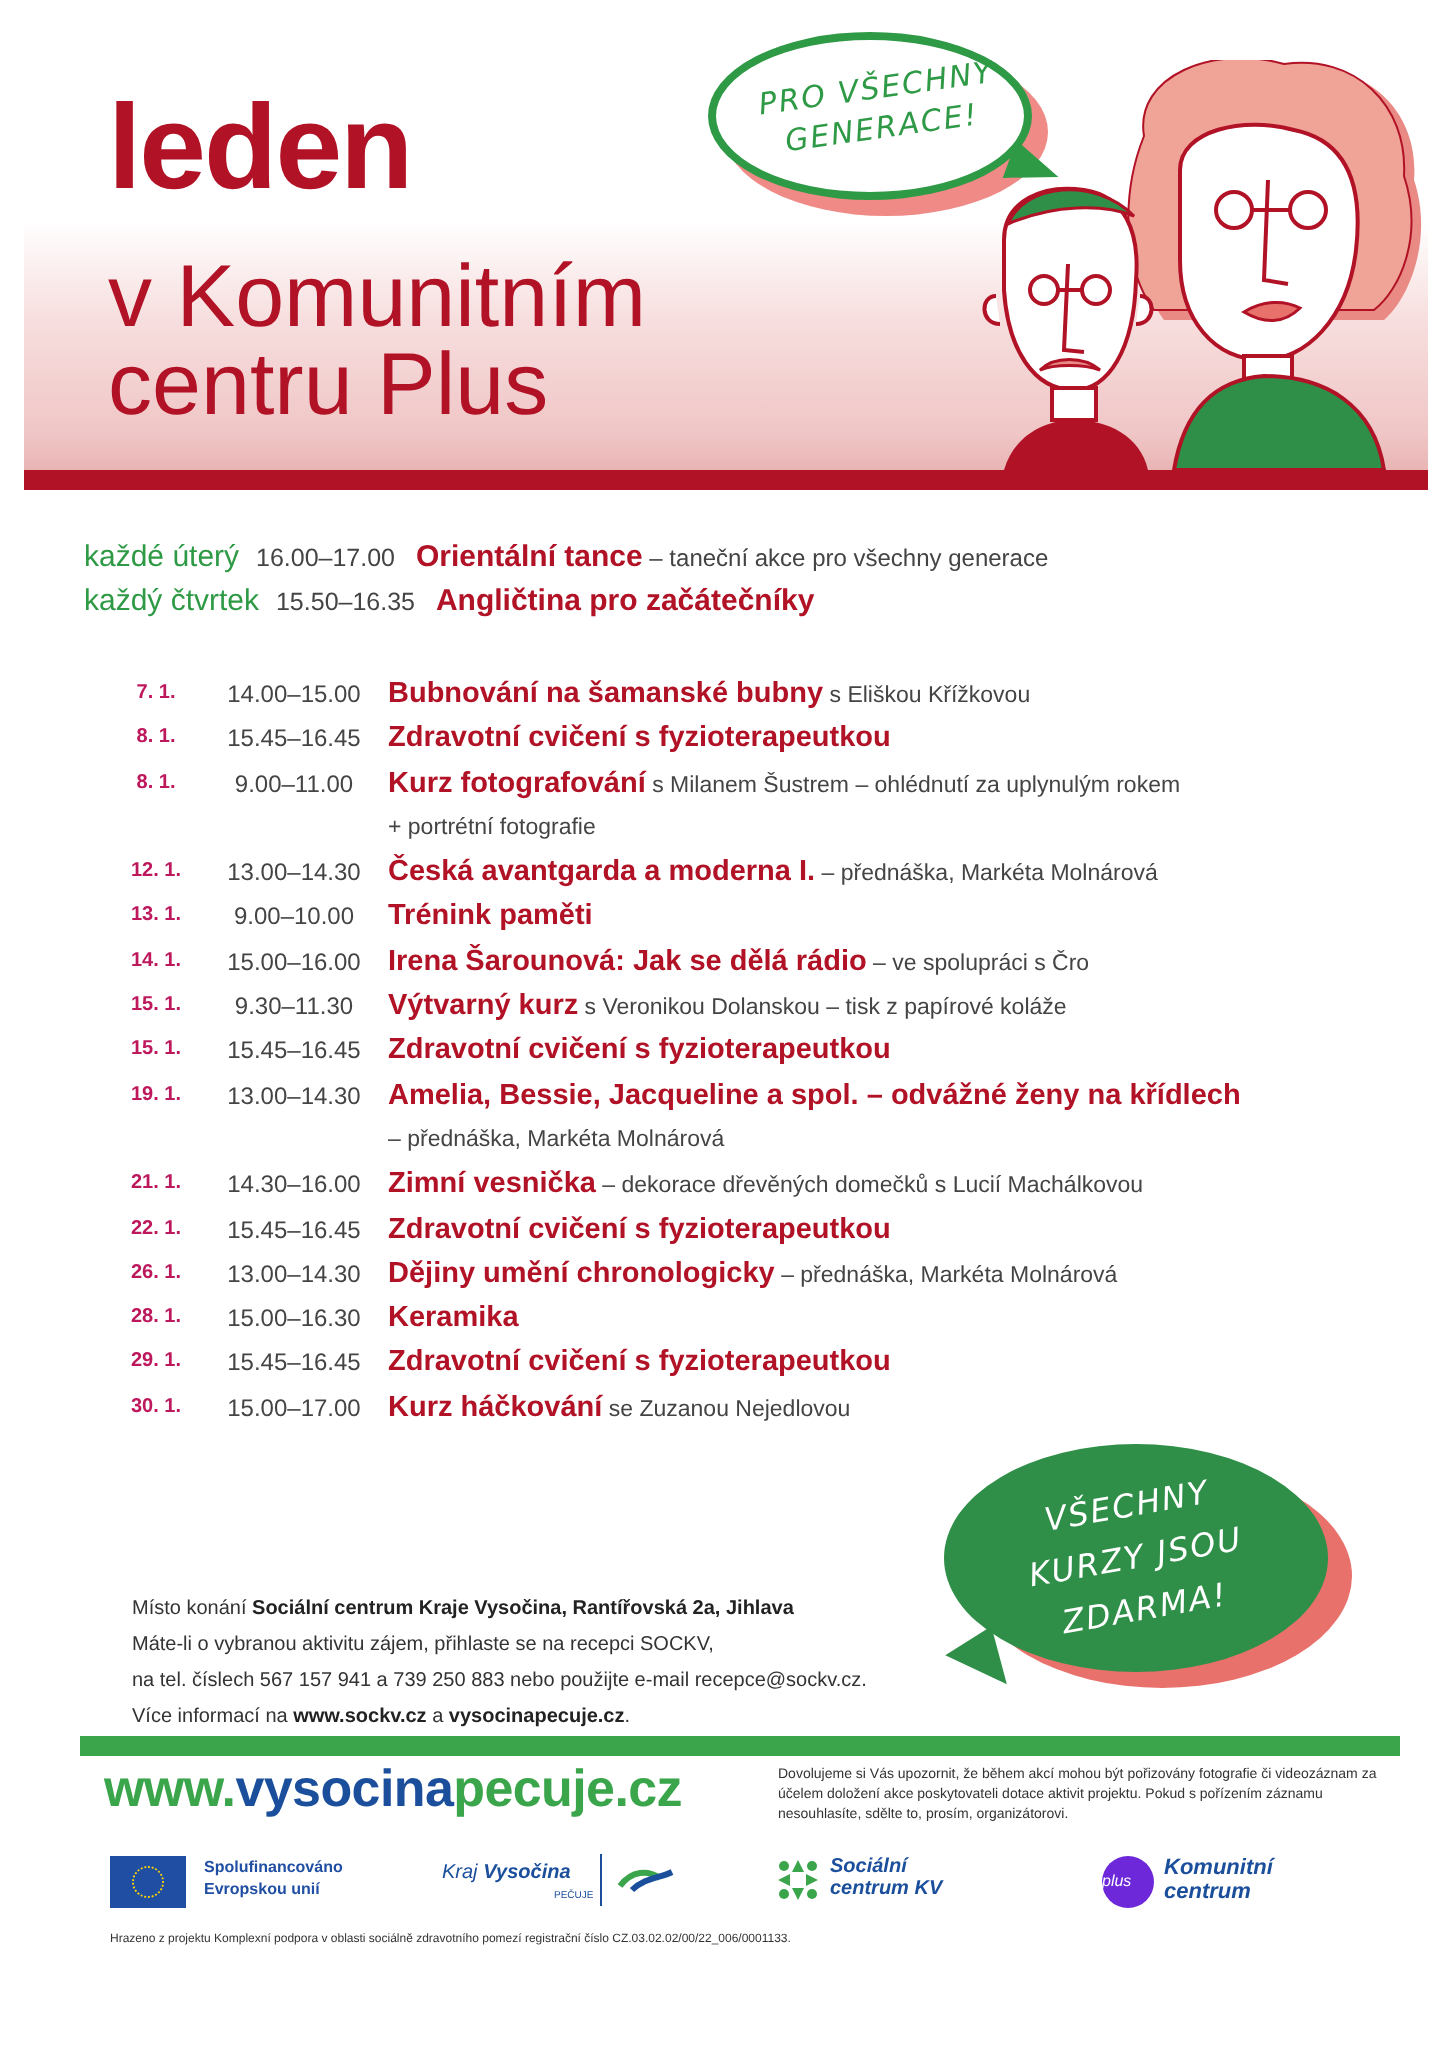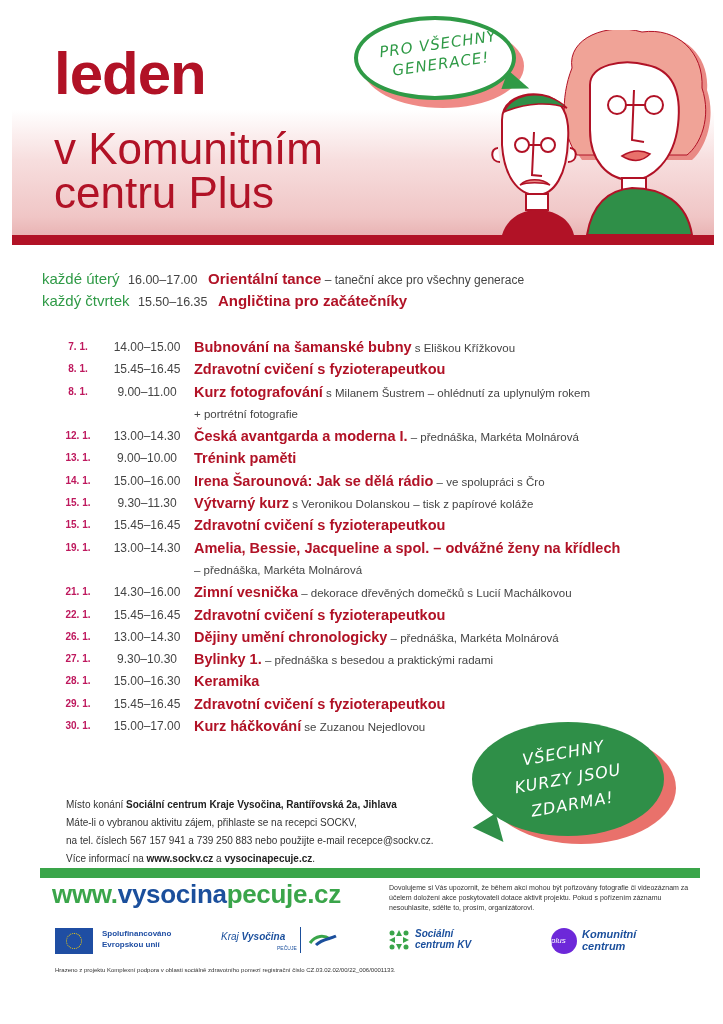--- a/index.html
+++ b/index.html
@@ -200,25 +200,20 @@
     </div>
   <div class="ev-row">
       <span class="ev-date">22. 1.</span>
       <span class="ev-time">15.45–16.45</span>
       <span class="ev-body"><span class="ev-title">Zdravotní cvičení s fyzioterapeutkou</span><span class="ev-desc"></span></span>
     </div>
   <div class="ev-row">
       <span class="ev-date">26. 1.</span>
       <span class="ev-time">13.00–14.30</span>
       <span class="ev-body"><span class="ev-title">Dějiny umění chronologicky</span><span class="ev-desc"> – přednáška, Markéta Molnárová</span></span>
-    </div>
-  <div class="ev-row">
-      <span class="ev-date">27. 1.</span>
-      <span class="ev-time">9.30–10.30</span>
-      <span class="ev-body"><span class="ev-title">Bylinky 1.</span><span class="ev-desc"> – přednáška s besedou a praktickými radami</span></span>
     </div>
   <div class="ev-row">
       <span class="ev-date">28. 1.</span>
       <span class="ev-time">15.00–16.30</span>
       <span class="ev-body"><span class="ev-title">Keramika</span><span class="ev-desc"></span></span>
     </div>
   <div class="ev-row">
       <span class="ev-date">29. 1.</span>
       <span class="ev-time">15.45–16.45</span>
       <span class="ev-body"><span class="ev-title">Zdravotní cvičení s fyzioterapeutkou</span><span class="ev-desc"></span></span>

